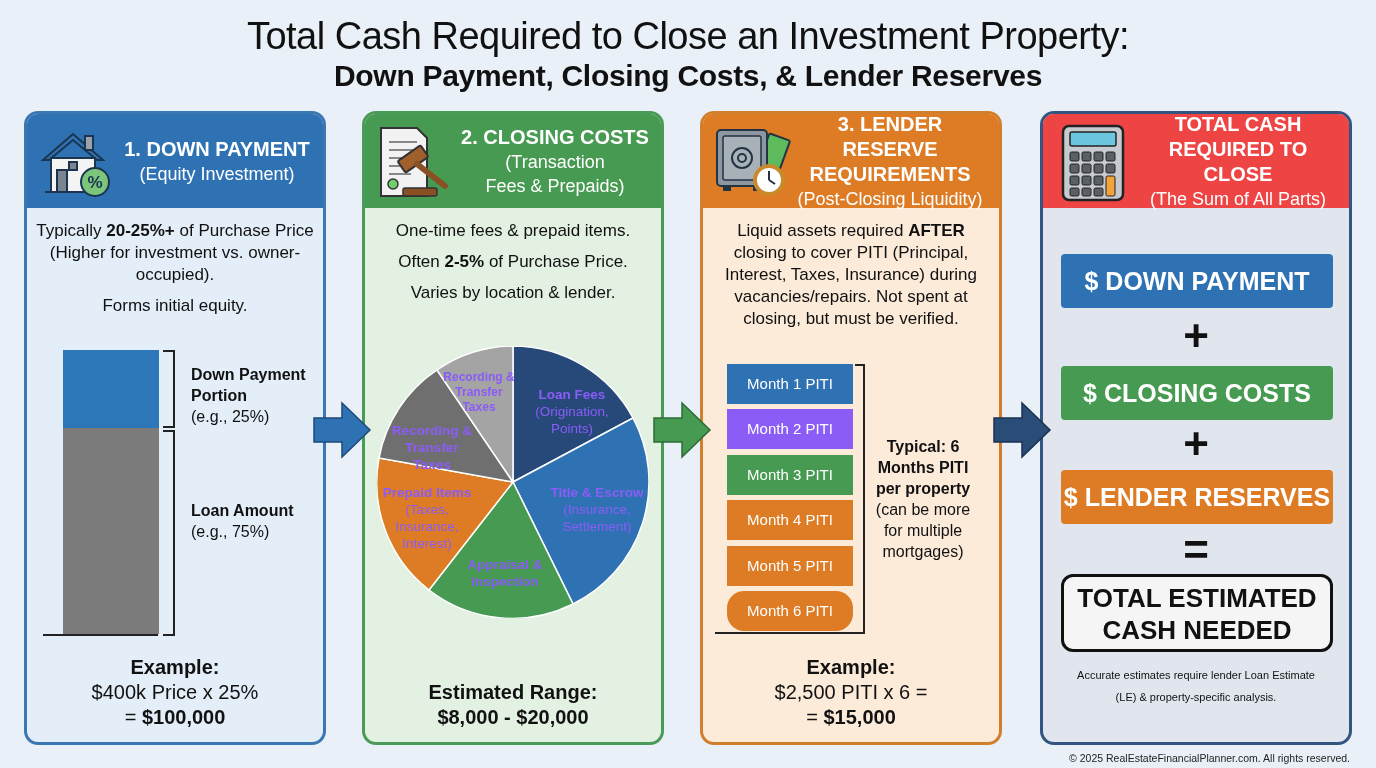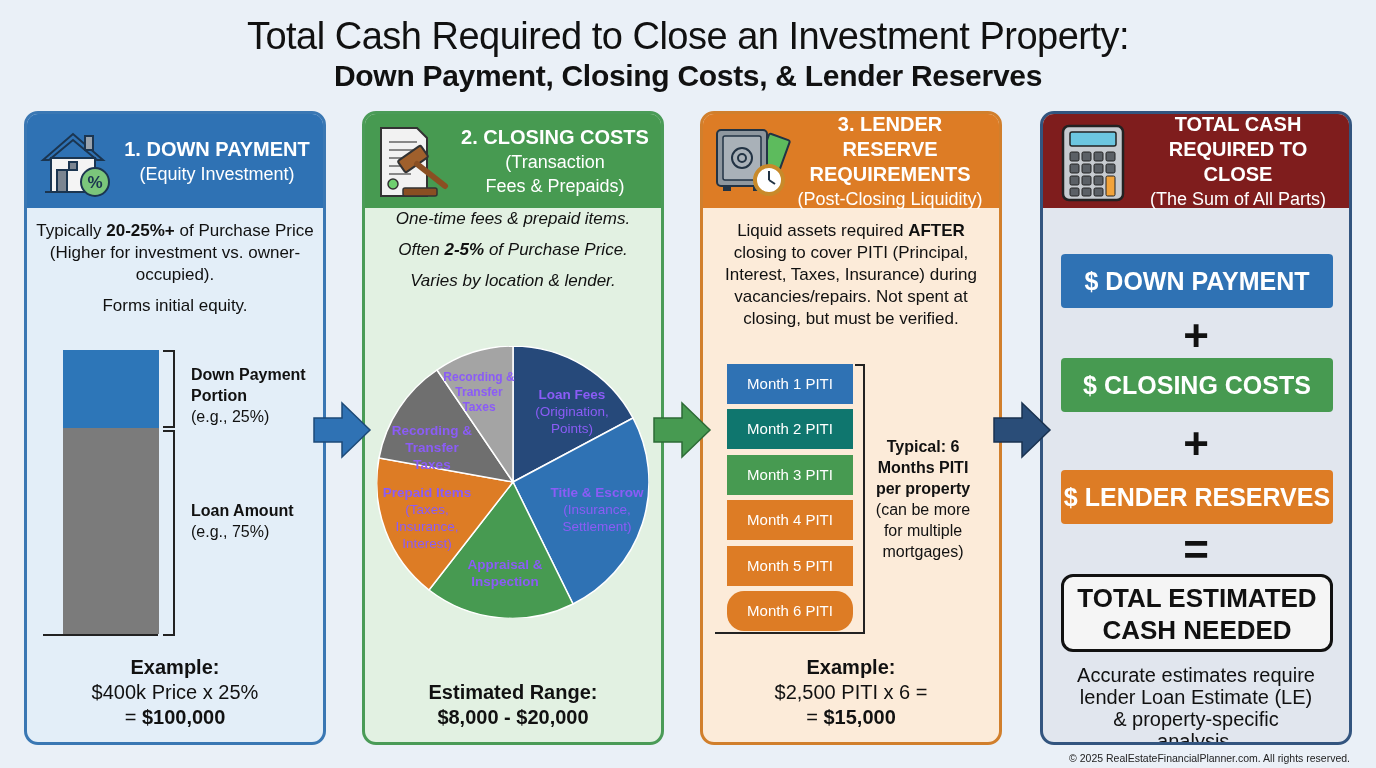--- a/index.html
+++ b/index.html
@@ -28,21 +28,21 @@
     .h-title { font-size: 20px; font-weight: 700; line-height: 25px; }
     .h-sub { font-size: 18px; line-height: 24px; }
 
     .p1 { left: 24px; width: 302px; border-color: #3a77b3; background: #e3eef8; }
     .p1 .panel-head { background: #2f72b4; }
     .p2 { left: 362px; width: 302px; border-color: #4a9b57; background: #e2f1e2; }
     .p2 .panel-head { background: #479a51; }
     .p3 { left: 700px; width: 302px; border-color: #d17f2c; background: #fcebd9; }
     .p3 .panel-head { background: #dd7c25; }
     .p4 { left: 1040px; width: 312px; border-color: #33557f; background: #e1e6ee; }
-    .p4 .panel-head { background: #7f1d1d; }
+    .p4 .panel-head { background: #ef4444; }
 
     .desc { text-align: center; font-size: 17px; line-height: 22px; padding: 0 8px; }
     .desc p { margin-bottom: 9px; }
     .desc b { font-weight: 700; }
 
     .example { position: absolute; left: 0; right: 0; bottom: 12px; text-align: center; font-size: 20px; line-height: 25px; }
     .example .ex-label { font-weight: 700; }
     .example b { font-weight: 700; }
 
     
@@ -66,21 +66,21 @@
     .month-brace { position: absolute; left: 152px; top: 250px; width: 10px; height: 270px; border: 2px solid #222; border-left: none; }
     .typical { position: absolute; left: 165px; top: 322px; width: 110px; text-align: center; font-size: 16px; line-height: 21px; }
     .typical b { font-weight: 700; }
 
     
     .sum-box { position: absolute; left: 18px; width: 272px; height: 54px; border-radius: 4px;
       color: #fff; font-size: 25px; font-weight: 700; text-align: center; line-height: 54px; }
     .op { position: absolute; left: 0; right: 0; text-align: center; font-size: 44px; font-weight: 700; line-height: 40px; }
     .total-box { position: absolute; left: 18px; width: 272px; height: 78px; border: 3px solid #111; border-radius: 12px;
       background: #f5f5f5; text-align: center; font-size: 26px; font-weight: 700; line-height: 32px; padding-top: 5px; }
-    .note { position: absolute; left: 0; right: 0; top: 550px; text-align: center; font-size: 20px; line-height: 22px; }
+    .note { position: absolute; left: 0; right: 0; top: 550px; text-align: center; font-size: 11px; line-height: 22px; }
 
     .arrow { position: absolute; top: 401px; width: 60px; height: 58px; }
     .copyright { position: absolute; right: 26px; bottom: 4px; font-size: 10.5px; color: #222; }
   </style>
 </head>
 <body>
 
 <div class="title-wrap">
   <div class="title-main">Total Cash Required to Close an Investment Property:</div>
   <div class="title-sub">Down Payment, Closing Costs, &amp; Lender Reserves</div>
@@ -141,21 +141,21 @@
       <circle cx="18" cy="62" r="5" fill="#6fcf6f" stroke="#333" stroke-width="1.5"></circle>
       <rect x="24" y="30" width="28" height="14" rx="2" fill="#a0602c" stroke="#333" stroke-width="2" transform="rotate(-35 38 37)"></rect>
       <line x1="42" y1="42" x2="70" y2="64" stroke="#8a4f22" stroke-width="6" stroke-linecap="round"></line>
       <rect x="28" y="66" width="34" height="8" rx="2" fill="#8a4f22" stroke="#333" stroke-width="1.5"></rect>
     </svg>
     <div class="htext">
       <div class="h-title">2. CLOSING COSTS</div>
       <div class="h-sub" style="padding:0 30px;">(Transaction Fees &amp; Prepaids)</div>
     </div>
   </div>
-  <div class="desc" style="font-style:italic;">
+  <div class="desc" style="margin-top:12px;">
     <p>One-time fees &amp; prepaid items.</p>
     <p><span>Often </span><b>2-5%</b><span> of Purchase Price.</span></p>
     <p>Varies by location &amp; lender.</p>
   </div>
   <div class="pie-wrap">
     <svg width="272" height="272" viewBox="0 0 272 272">
       <g stroke="#fff" stroke-width="1.5">
         <path d="M136,136 L136,0 A136,136 0 0 1 256,72 Z" fill="#26497a"></path>
         <path d="M136,136 L256,72 A136,136 0 0 1 196,258 Z" fill="#2f72b4"></path>
         <path d="M136,136 L196,258 A136,136 0 0 1 52,244 Z" fill="#479a51"></path>
@@ -206,21 +206,21 @@
     <div class="htext" style="left:84px;">
       <div class="h-title" style="padding:0 20px;">3. LENDER RESERVE REQUIREMENTS</div>
       <div class="h-sub">(Post-Closing Liquidity)</div>
     </div>
   </div>
   <div class="desc" style="margin-top:12px;">
     <p><span>Liquid assets required </span><b>AFTER</b><span> closing to cover PITI (Principal, Interest, Taxes, Insurance) during vacancies/repairs. Not spent at closing, but must be verified.</span></p>
   </div>
   <div class="months">
     <div class="month" style="background:#2f72b4;">Month 1 PITI</div>
-    <div class="month" style="background:#0f766e;">Month 2 PITI</div>
+    <div class="month" style="background:#8b5cf6;">Month 2 PITI</div>
     <div class="month" style="background:#479a51;">Month 3 PITI</div>
     <div class="month" style="background:#dd7c25;">Month 4 PITI</div>
     <div class="month" style="background:#dd7c25;">Month 5 PITI</div>
     <div class="month" style="background:#dd7c25;border-radius:17px;">Month 6 PITI</div>
   </div>
   <div class="month-base"></div>
   <div class="month-brace"></div>
   <div class="typical">
     <b style="display:block;">Typical: 6 Months PITI per property</b>
     <span>(can be more for multiple mortgages)</span>
@@ -255,21 +255,21 @@
       </g>
       <rect x="53" y="54" width="9" height="20" rx="1.5" fill="#f2a33a" stroke="#222" stroke-width="1"></rect>
     </svg>
     <div class="htext">
       <div class="h-title" style="padding:0 10px;">TOTAL CASH REQUIRED TO CLOSE</div>
       <div class="h-sub">(The Sum of All Parts)</div>
     </div>
   </div>
   <div class="sum-box" style="top:140px;background:#2f72b4;">$ DOWN PAYMENT</div>
   <div class="op" style="top:202px;">+</div>
-  <div class="sum-box" style="top:244px;background:#479a51;">$ CLOSING COSTS</div>
+  <div class="sum-box" style="top:252px;background:#479a51;">$ CLOSING COSTS</div>
   <div class="op" style="top:310px;">+</div>
   <div class="sum-box" style="top:356px;background:#dd7c25;">$ LENDER RESERVES</div>
   <div class="op" style="top:416px;">=</div>
   <div class="total-box" style="top:460px;">TOTAL ESTIMATED CASH NEEDED</div>
   <div class="note" style="padding:0 30px;">Accurate estimates require lender Loan Estimate (LE) &amp; property-specific analysis.</div>
 </div>
 
 <svg class="arrow" style="left:312px;" viewBox="0 0 60 58">
   <polygon points="2,17 30,17 30,2 58,29 30,56 30,41 2,41" fill="#2f72b4" stroke="#1d4a78" stroke-width="1.5"></polygon>
 </svg>

